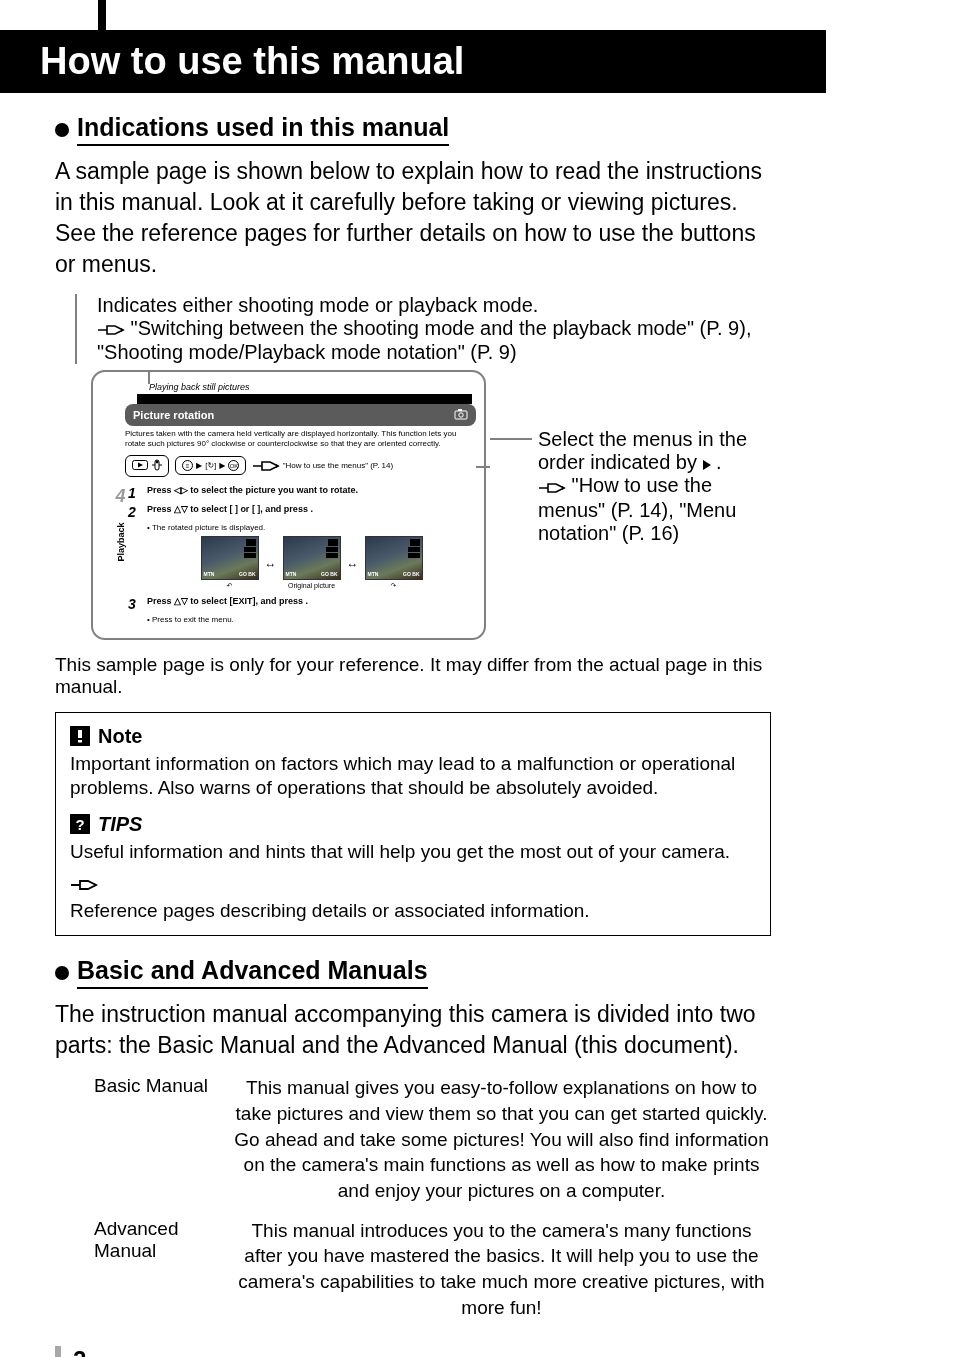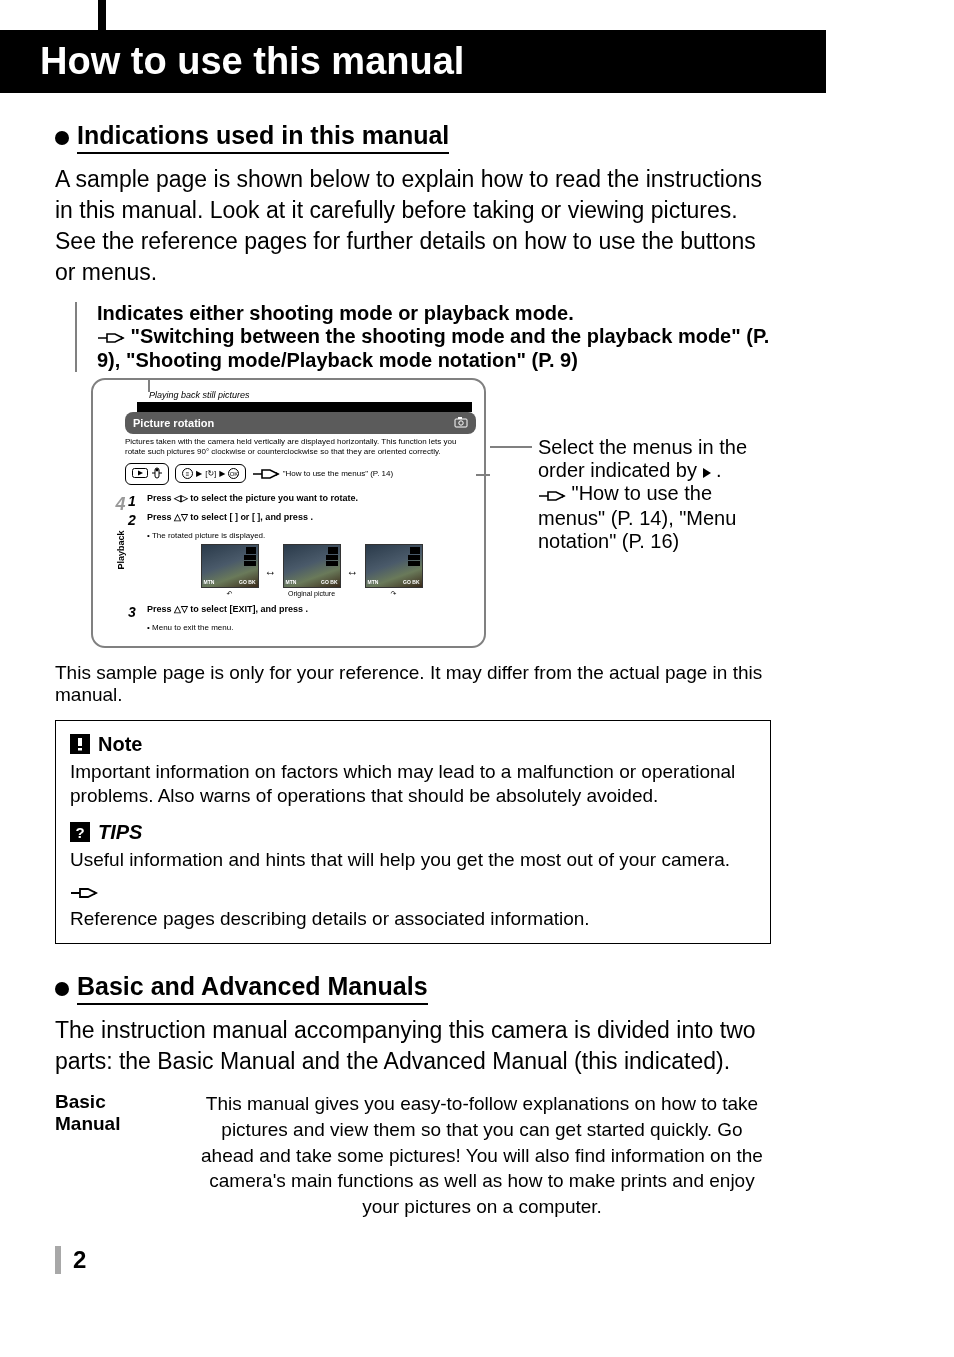--- a/index.html
+++ b/index.html
@@ -1,29 +1,29 @@
 <!DOCTYPE html>
 <html><head>
 <meta charset="utf-8">
 <style>
   * { box-sizing: border-box; margin: 0; padding: 0; }
   html, body { width: 954px; background: #fff; font-family: Arial, Helvetica, sans-serif; color: #000; }
   .page { width: 826px; padding: 0 55px 30px 55px; position: relative; }
   .top-tab { width: 100%; height: 30px; background: #fff; }
   .top-tab .tab { position: absolute; left: 98px; top: 0; width: 8px; height: 30px; background: #000; }
   .title-bar { background: #000; color: #fff; padding: 10px 18px 10px 40px; font-size: 38px; font-weight: bold; margin-left: -55px; margin-right: -55px; }
-  .section-head { display: flex; align-items: center; margin-top: 28px; margin-bottom: 10px; }
+  .section-head { display: flex; align-items: center; margin-top: 20px; margin-bottom: 10px; }
   .bullet { width: 14px; height: 14px; border-radius: 50%; background: #000; margin-right: 8px; flex: none; }
   .section-title { font-size: 25px; font-weight: bold; border-bottom: 2px solid #000; padding-bottom: 2px; }
   .body-text { font-size: 23px; line-height: 1.35; margin-bottom: 14px; }
   .figure-wrap { display: flex; align-items: flex-start; gap: 12px; margin-bottom: 14px; }
   .callout-top { display: flex; align-items: flex-start; font-size: 20px; margin-bottom: 6px; }
   .callout-top .vline-col { width: 42px; display: flex; justify-content: center; }
   .callout-top .vline { width: 2px; background: #808080; height: 70px; }
-  .callout-top .txt { flex: 1; font-weight: bold; }
+  .callout-top .txt { flex: 1; }
   .ref-icon { display: inline-block; vertical-align: middle; }
   .ref-icon svg { width: 28px; height: 16px; vertical-align: -2px; }
   .sample-box { border: 2px solid #808080; border-radius: 14px; width: 395px; padding: 10px 8px 10px 8px; position: relative; background: #fff; margin-left: 36px; }
   .sample-top-line { position: absolute; left: 55px; top: -2px; width: 2px; height: 14px; background: #808080; }
   .sample-head-strip { background: #000; height: 10px; margin: 0 4px 0 36px; }
   .sample-head-caption { font-size: 9px; font-style: italic; color: #000; margin: 0 0 2px 48px; }
   .sample-sub { display: flex; align-items: stretch; }
   .sample-side { width: 18px; display: flex; align-items: center; }
   .sample-side .vlabel { transform: rotate(-90deg); font-size: 9px; font-weight: bold; white-space: nowrap; }
   .sample-side .vnum { font-size: 18px; font-style: italic; font-weight: bold; color: #9a9a9a; writing-mode: horizontal-tb; }
@@ -58,21 +58,21 @@
   .small-note { font-size: 19px; margin: 10px 0 14px 0; }
   .box { border: 1.5px solid #000; padding: 12px 14px; margin-bottom: 5px; }
   .box-head { display: flex; align-items: center; gap: 8px; margin-bottom: 4px; }
   .note-icon { width: 20px; height: 20px; background: #000; display: inline-flex; align-items: center; justify-content: center; color: #fff; font-weight: bold; font-size: 14px; }
   .box-title-note { font-size: 20px; font-weight: bold; }
   .box-title-tips { font-size: 20px; font-weight: bold; font-style: italic; text-align: center; }
   .qicon { width: 20px; height: 20px; background: #000; color: #fff; font-weight: bold; font-size: 15px; display: inline-flex; align-items: center; justify-content: center; }
   .box-body { font-size: 19px; line-height: 1.3; }
   .box-sub { margin-top: 12px; }
   .def-row { display: flex; gap: 18px; margin-top: 14px; font-size: 19px; }
-  .def-term { width: 120px; font-weight: bold; }
+  .def-term { width: 120px; font-weight: normal; margin-left: 39px; }
   .def-body { flex: 1; line-height: 1.35; text-align: center; }
   .page-num-row { margin-top: 26px; display: flex; align-items: center; }
   .page-bar { width: 6px; height: 28px; background: #a8a8a8; margin-right: 12px; }
   .page-num { font-size: 24px; font-weight: bold; }
   .tri-right { display: inline-block; width: 0; height: 0; border-top: 5px solid transparent; border-bottom: 5px solid transparent; border-left: 8px solid #000; vertical-align: -1px; }
 </style>
 </head>
 <body>
 
 <div class="page">
@@ -214,21 +214,21 @@
                 <div class="br">GO BK</div>
               </div>
               <div class="thumb-caption">↷</div>
             </div>
           </div>
 
           <div class="step">
             <span class="sn">3</span>
             <span class="st">Press △▽ to select [EXIT], and press     .</span>
           </div>
-          <div class="sub-bullet">• Menu      to exit the menu.</div>
+          <div class="sub-bullet">• Press      to exit the menu.</div>
         </div>
       </div>
     </div>
 
     <div class="right-callout">
       <div class="hline"></div>
       <div>
         <span>Select the menus in the order indicated by </span>
         <span class="tri-right"></span>
         <span>.</span>
@@ -273,25 +273,29 @@
           </svg>
       </span>
     </div>
     <div class="box-body">Reference pages describing details or associated information.</div>
   </div>
 
   <div class="section-head">
     <span class="bullet"></span>
     <span class="section-title">Basic and Advanced Manuals</span>
   </div>
-  <p class="body-text">The instruction manual accompanying this camera is divided into two parts: the Basic Manual and the Advanced Manual (this indicated).</p>
+  <p class="body-text">The instruction manual accompanying this camera is divided into two parts: the Basic Manual and the Advanced Manual (this document).</p>
 
   <div class="def-row">
     <div class="def-term">Basic Manual</div>
     <div class="def-body">This manual gives you easy-to-follow explanations on how to take pictures and view them so that you can get started quickly. Go ahead and take some pictures! You will also find information on the camera's main functions as well as how to make prints and enjoy your pictures on a computer.</div>
   </div>
+  <div class="def-row">
+    <div class="def-term">Advanced Manual</div>
+    <div class="def-body">This manual introduces you to the camera's many functions after you have mastered the basics. It will help you to use the camera's capabilities to take much more creative pictures, with more fun!</div>
+  </div>
 
   <div class="page-num-row">
     <div class="page-bar"></div>
     <div class="page-num">2</div>
   </div>
 
 </div>
 
 </body></html>

